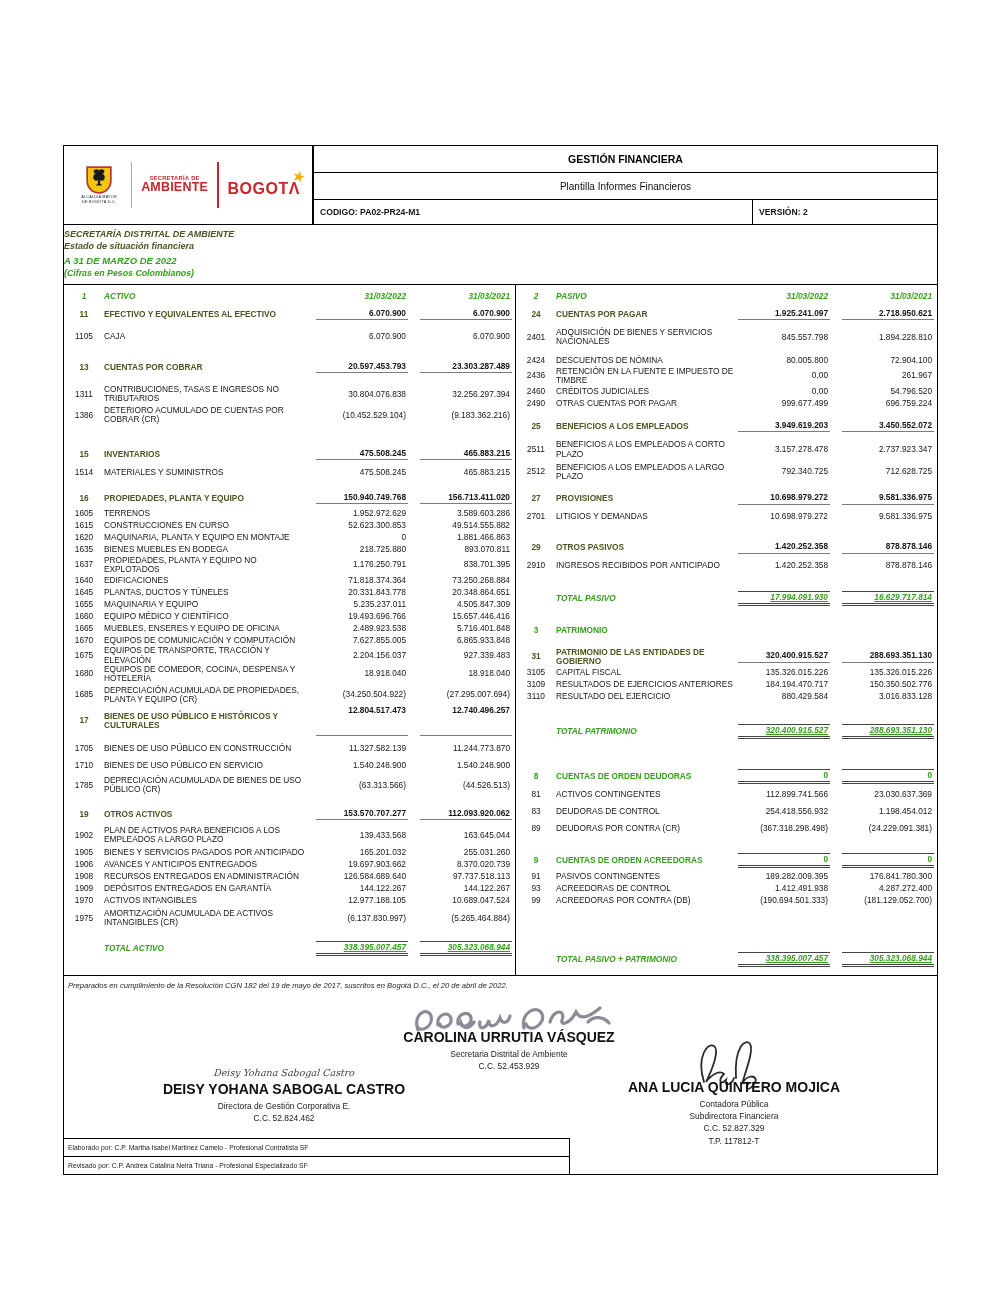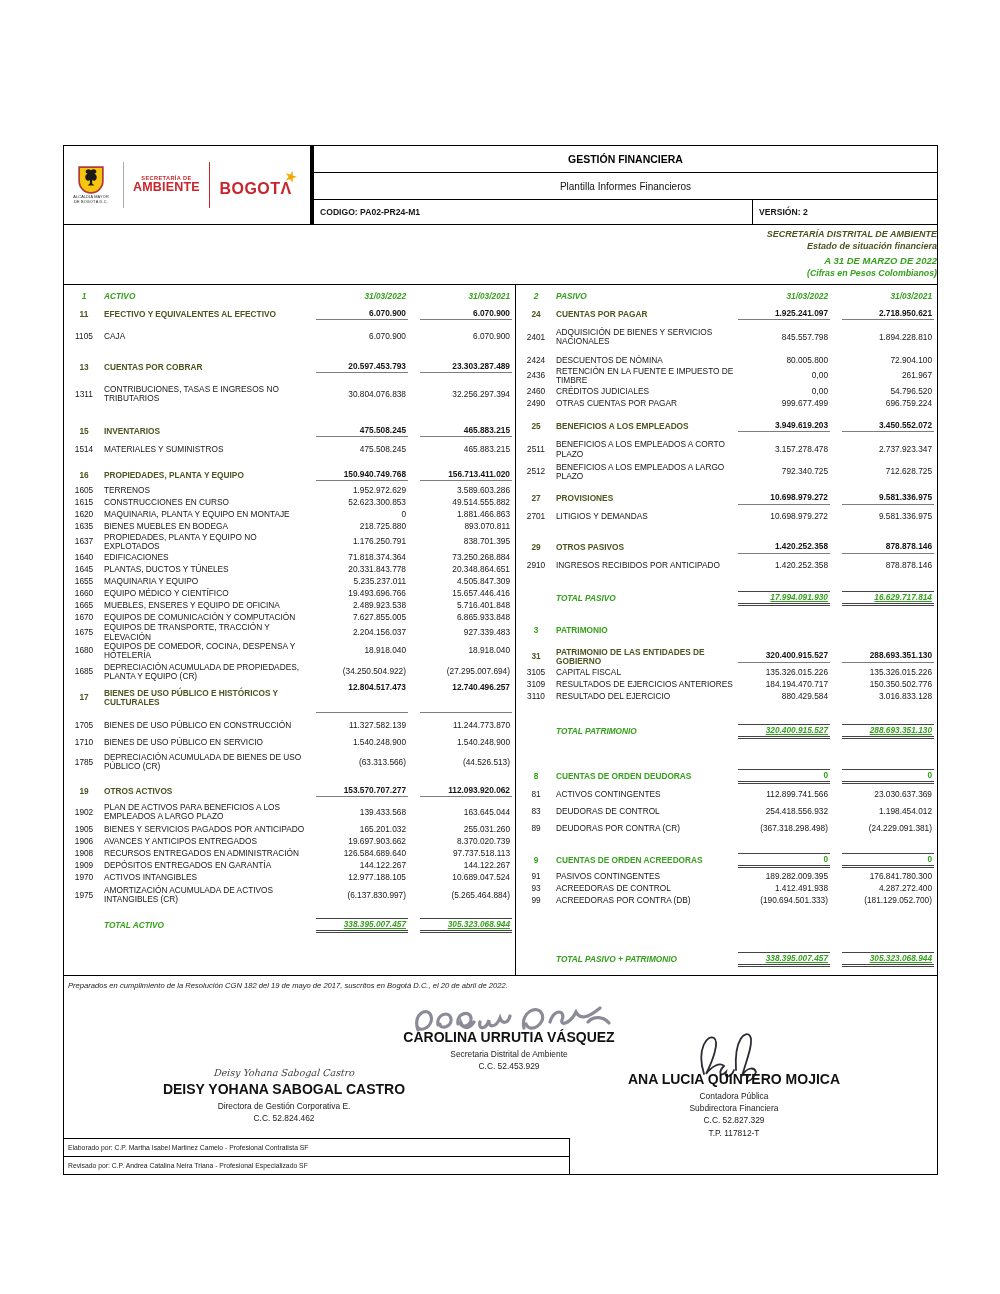--- a/index.html
+++ b/index.html
@@ -1,39 +1,39 @@
 <!DOCTYPE html>
 <html><head>
 <meta charset="utf-8">
 <style>
   html,body{margin:0;padding:0;background:#fff;}
   body{width:1000px;height:1294px;position:relative;font-family:"Liberation Sans",sans-serif;color:#151515;}
   .doc{position:absolute;left:63px;top:145px;width:875px;border:1.5px solid #000;box-sizing:border-box;background:#fff;}
 
   
   .hdr{display:flex;height:78px;border-bottom:1px solid #000;}
-  .hdr-logo{width:250px;border-right:4px solid #000000;display:flex;align-items:center;justify-content:flex-start;gap:9px;box-sizing:border-box;padding:4px;}
+  .hdr-logo{width:250px;border-right:2px solid #000000;display:flex;align-items:center;justify-content:center;gap:9px;box-sizing:border-box;padding:4px;}
   .shield{display:flex;flex-direction:column;align-items:center;width:46px;}
   .shield .cap{font-size:3.8px;line-height:1.2;text-align:center;color:#222;margin-top:1px;letter-spacing:.2px;}
   .ldiv{width:1px;height:46px;background:#aaa;}
   .ldiv2{width:1.5px;height:46px;background:#c9252b;}
   .sa{text-align:center;color:#c9252b;line-height:1.05;}
   .sa .s1{font-size:5.6px;font-weight:bold;letter-spacing:.4px;}
   .sa .s2{font-size:12.5px;font-weight:800;letter-spacing:.2px;}
   .bog{position:relative;color:#c9252b;font-weight:800;font-size:16px;letter-spacing:.5px;padding-top:8px;}
   .bog .star{position:absolute;top:-3px;right:-5px;color:#f2a900;font-size:13px;transform:rotate(18deg);}
   .hdr-right{flex:1;display:flex;flex-direction:column;}
   .hdr-r1{height:26px;border-bottom:1px solid #000;display:flex;align-items:center;justify-content:center;font-weight:bold;font-size:10.5px;color:#000;}
   .hdr-r2{height:26px;border-bottom:1px solid #000;display:flex;align-items:center;justify-content:center;font-size:10px;color:#111;}
   .hdr-r3{flex:1;display:flex;}
   .hdr-code{flex:1;display:flex;align-items:center;padding-left:6px;font-weight:bold;font-size:8.6px;}
   .hdr-ver{width:185px;border-left:1px solid #000;display:flex;align-items:center;padding-left:6px;font-weight:bold;font-size:8.6px;box-sizing:border-box;}
 
   
-  .title{border-bottom:1px solid #000;text-align:right;padding:4px 0 5px;}
+  .title{border-bottom:1px solid #000;text-align:left;padding:4px 0 5px;}
   .title div{font-weight:bold;font-style:italic;}
   .t1,.t2{color:#4c5420;font-size:9px;line-height:1.3;}
   .t3{color:#35a01c;font-size:9.5px;margin-top:3px;line-height:1.3;}
   .t4{color:#35a01c;font-size:8.8px;line-height:1.3;}
 
   
   .main{display:flex;border-bottom:1px solid #000;align-items:stretch;}
   .col{box-sizing:border-box;padding:3px 3px 5px 0;}
   .col-left{width:451px;}
   .col-right{flex:1;border-left:1px solid #000;}
@@ -147,20 +147,26 @@
           <span class="cell v v1">20.597.453.793</span>
           <span class="cell v v2">23.303.287.489</span>
         </div>
         <div class="sp s2"></div>
         <div class="trow detail">
           <span class="cell code">1311</span>
           <span class="cell label">CONTRIBUCIONES, TASAS E INGRESOS NO TRIBUTARIOS</span>
           <span class="cell v v1">30.804.076.838</span>
           <span class="cell v v2">32.256.297.394</span>
         </div>
+        <div class="trow detail2">
+          <span class="cell code">1386</span>
+          <span class="cell label">DETERIORO ACUMULADO DE CUENTAS POR COBRAR (CR)</span>
+          <span class="cell v v1">(10.452.529.104)</span>
+          <span class="cell v v2">(9.183.362.216)</span>
+        </div>
         <div class="sp s4"></div>
         <div class="trow section">
           <span class="cell code">15</span>
           <span class="cell label">INVENTARIOS</span>
           <span class="cell v v1">475.508.245</span>
           <span class="cell v v2">465.883.215</span>
         </div>
         <div class="trow detail">
           <span class="cell code">1514</span>
           <span class="cell label">MATERIALES Y SUMINISTROS</span>
@@ -549,21 +555,21 @@
       <div class="sig-name">CAROLINA URRUTIA VÁSQUEZ</div>
       <div class="sig-role">Secretaria Distrital de Ambiente</div>
       <div class="sig-role">C.C. 52.453.929</div>
     </div>
     <div class="sigblock" style="left:95px;top:62px;width:250px;">
       <div class="sig-script">Deisy Yohana Sabogal Castro</div>
       <div class="sig-name">DEISY YOHANA SABOGAL CASTRO</div>
       <div class="sig-role">Directora de Gestión Corporativa E.</div>
       <div class="sig-role">C.C. 52.824.462</div>
     </div>
-    <div class="sigblock" style="left:555px;top:28px;width:230px;">
+    <div class="sigblock" style="left:555px;top:36px;width:230px;">
       <svg class="sig-svg" width="120" height="56" viewBox="0 0 120 56">
         <path d="M30 46 C22 20 34 6 40 10 C46 14 38 34 32 46 C38 38 46 34 50 38 C44 44 46 50 52 44 C50 52 58 48 60 42 M62 42 C60 10 72 2 76 8 C80 14 72 34 68 48 C72 40 80 38 82 44 C78 54 70 56 74 48" stroke="#2b2b33" fill="none" stroke-width="1.8" stroke-linecap="round"></path>
       </svg>
       <div class="sig-name">ANA LUCIA QUINTERO MOJICA</div>
       <div class="sig-role">Contadora Pública</div>
       <div class="sig-role">Subdirectora Financiera</div>
       <div class="sig-role">C.C. 52.827.329</div>
       <div class="sig-role">T.P. 117812-T</div>
     </div>
   </div>

